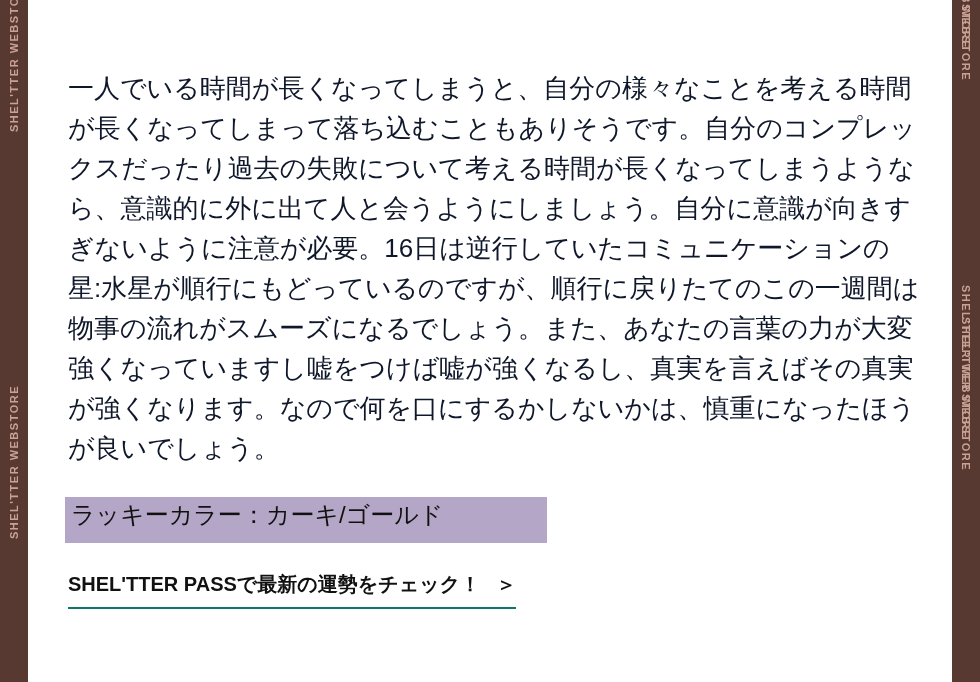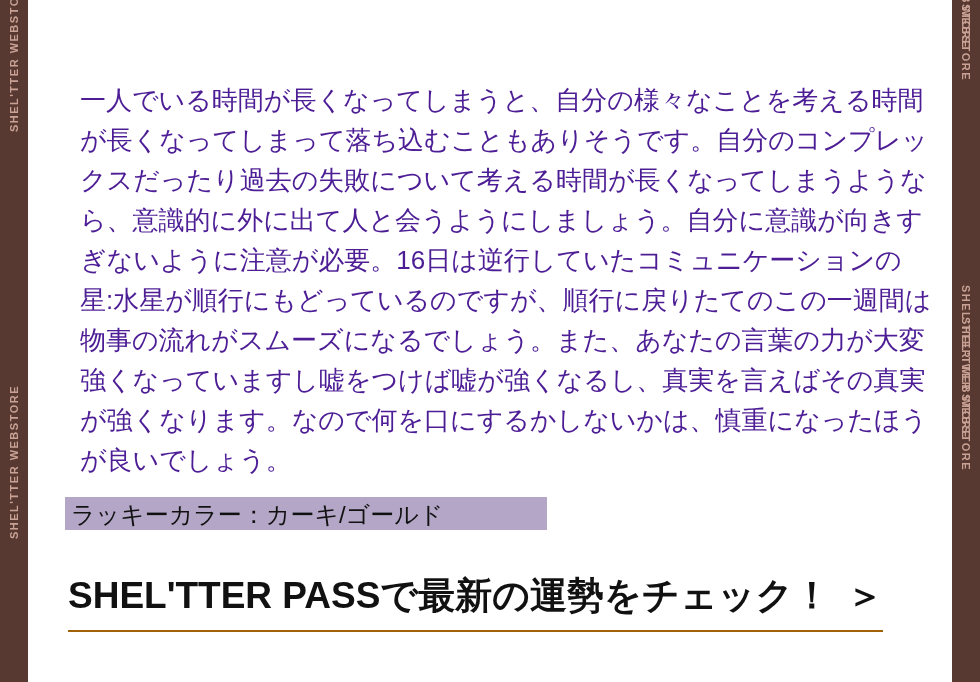--- a/index.html
+++ b/index.html
@@ -35,38 +35,38 @@
   
   .content {
     position:absolute; left:68px; top:0; width:852px; height:682px;
   }
   .page-title {
     position:absolute; top:18px; left:0; margin:0;
     font-size:27px; font-weight:bold; color:#111111;
     white-space:nowrap;
   }
   .body-text {
-    position:absolute; top:68px; left:0; margin:12px;
+    position:absolute; top:68px; left:0; margin:0;
     width:852px;
-    font-size:26px; line-height:40px; color:#4c1d95;
+    font-size:26px; line-height:40px; color:#0f172a;
     text-align:left;
   }
   .lucky-badge {
     position:absolute; top:497px; left:-3px;
     min-width:482px; box-sizing:border-box;
-    padding:3px 10px 0 6px;
+    padding:3px 10px 13px 6px;
     font-size:24px; line-height:30px; color:#111111;
     white-space:nowrap;
   }
   .cta-link {
     position:absolute; top:571px; left:0;
     display:inline-block;
-    font-size:37px; font-weight:bold; color:#111111;
+    font-size:20px; font-weight:bold; color:#111111;
     text-decoration:none;
-    border-bottom:2px solid #a16207;
+    border-bottom:2px solid #0f766e;
     padding-bottom:9px;
     white-space:nowrap;
   }
   .cta-arrow {
     display:inline-block; margin-left:16px; font-weight:bold;
   }
 </style>
 </head>
 <body>
 

